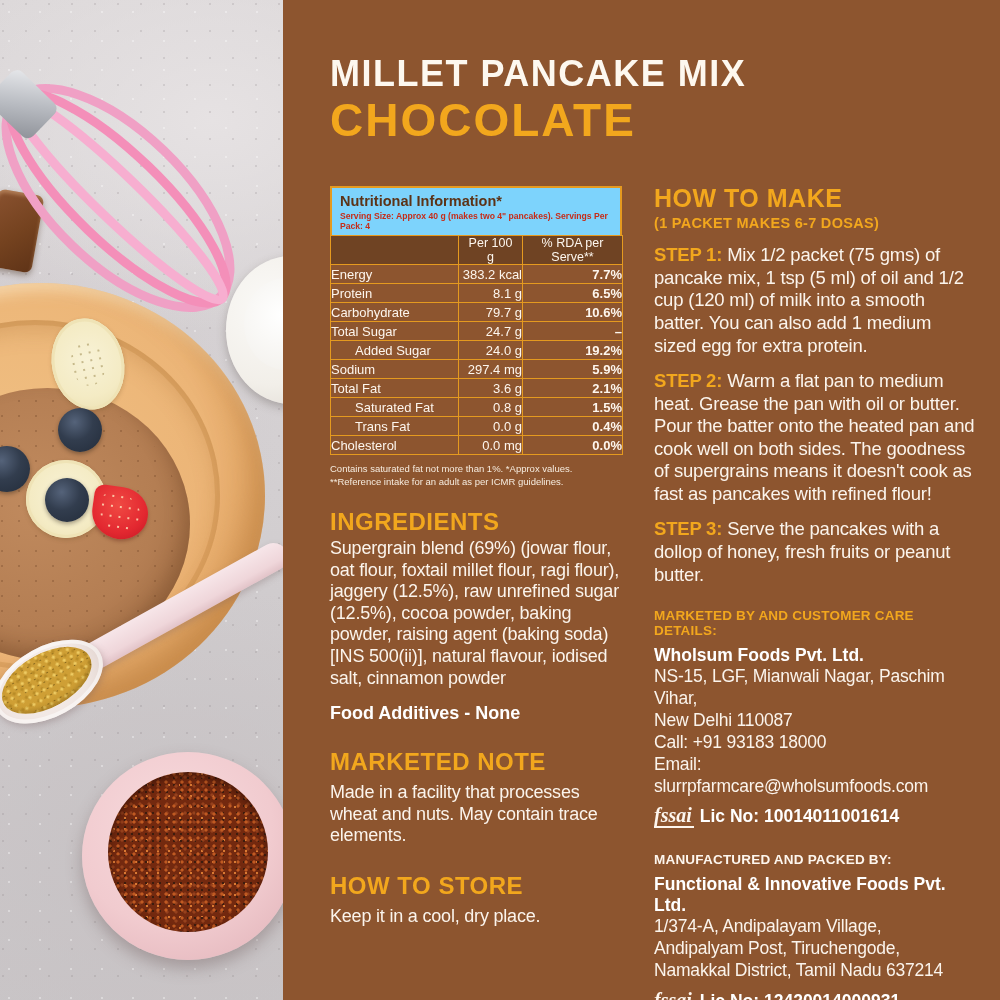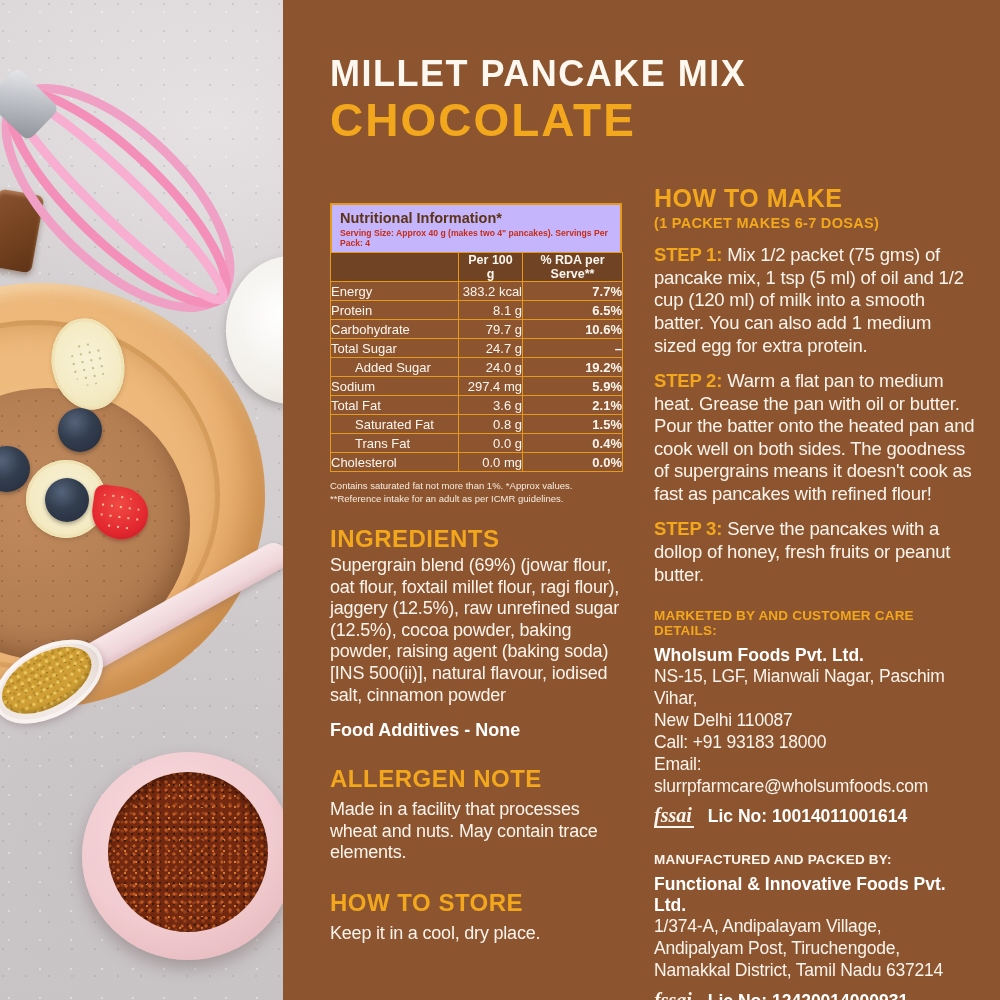--- a/index.html
+++ b/index.html
@@ -93,26 +93,26 @@
     box-shadow:inset 0 4px 10px rgba(40,12,5,.6);}
   
   .panel{position:absolute;left:283px;top:0;width:717px;height:1000px;background:#8d552f;}
   .title-block{padding:56px 0 0 47px;}
   .t1{color:#fdf8ef;font-size:36px;font-weight:bold;letter-spacing:1.5px;line-height:1.0;}
   .t2{color:#f2a71d;font-size:46px;font-weight:bold;letter-spacing:2px;line-height:1.05;margin-top:4px;}
   .content{display:flex;gap:32px;padding:42px 24px 0 47px;}
   .col-left{width:292px;flex:none;}
   .col-right{flex:1;min-width:0;}
   
-  .nt-band{background:#c4b5fd;border:2px solid #e59a1f;border-bottom:none;padding:5px 12px 4px 8px;margin-top:17px;}
+  .nt-band{background:#7dd3fc;border:2px solid #e59a1f;border-bottom:none;padding:5px 12px 4px 8px;}
   .nt-title{color:#5c3317;font-weight:bold;font-size:14.5px;}
   .nt-serving{color:#c62c18;font-weight:bold;font-size:8.6px;margin-top:2px;}
   table.nt{border-collapse:collapse;width:292px;table-layout:fixed;}
   table.nt, table.nt td, table.nt th{border:1.5px solid #e59a1f;}
-  table.nt th{background:#6f4323;color:#fdf6ee;font-size:12.5px;font-weight:bold;height:20px;padding:0 6px;}
+  table.nt th{background:#6f4323;color:#fdf6ee;font-size:12.5px;font-weight:normal;height:20px;padding:0 6px;}
   table.nt th.empty{background:#6f4323;}
   table.nt td{height:18px;color:#fdf6ee;font-size:13px;padding:0;}
   td.lbl{padding-left:8px;}
   td.lbl.indent{padding-left:24px;}
   td.v100{text-align:right;padding-right:10px;font-weight:normal;}
   td.vrda{text-align:right;padding-right:16px;font-weight:bold;}
   .nt-foot{color:#f6ecdf;font-size:9.5px;line-height:1.3;margin-top:8px;width:292px;}
   
   .sec-h{color:#f2a71d;font-weight:bold;font-size:24px;letter-spacing:.5px;line-height:1;}
   .body-txt{color:#fbf4ec;font-size:18px;line-height:1.2;letter-spacing:-.2px;}
@@ -125,21 +125,21 @@
   .sto-b{margin-top:8px;}
   
   .htm-h{font-size:25px;}
   .htm-sub{color:#f2a71d;font-weight:bold;font-size:14.5px;margin-top:4px;letter-spacing:.3px;}
   .step{margin-top:13px;color:#fbf4ec;font-size:18.5px;line-height:1.22;letter-spacing:-.2px;}
   .step-label{color:#f2a71d;font-weight:bold;}
   .mk-h{color:#f2a71d;font-weight:bold;font-size:13.5px;margin-top:22px;letter-spacing:.2px;}
   .mf-h{color:#fdf6ee;font-weight:bold;font-size:13.5px;margin-top:24px;letter-spacing:.2px;}
   .company{color:#ffffff;font-weight:bold;font-size:17.5px;margin-top:7px;}
   .addr{color:#fbf4ec;font-size:17.5px;line-height:1.25;letter-spacing:-.2px;}
-  .fssai-row{display:flex;align-items:center;gap:14px;margin-top:8px;}
+  .fssai-row{display:flex;align-items:center;gap:6px;margin-top:8px;}
   .fssai{font-family:"Liberation Serif",serif;font-style:italic;font-weight:bold;color:#fdf6ee;
     font-size:20px;border-bottom:2px solid #fdf6ee;padding:0 2px 1px 0;line-height:1;}
   .lic{color:#ffffff;font-weight:bold;font-size:17.5px;}
 </style>
 </head>
 <body>
 
 <div class="photo">
   <div class="speckle"></div>
   <div class="plate-shadow"></div>
@@ -263,21 +263,21 @@
           <td class="vrda">0.0%</td>
         </tr>
       </tbody>
         </table>
       <div class="nt-foot">Contains saturated fat not more than 1%. *Approx values. **Reference intake for an adult as per ICMR guidelines.</div>
 
       <div class="sec-h ing-h">INGREDIENTS</div>
       <div class="body-txt ing-b">Supergrain blend (69%) (jowar flour, oat flour, foxtail millet flour, ragi flour), jaggery (12.5%), raw unrefined sugar (12.5%), cocoa powder, baking powder, raising agent (baking soda) [INS 500(ii)], natural flavour, iodised salt, cinnamon powder</div>
       <div class="additives">Food Additives - None</div>
 
-      <div class="sec-h all-h">ALLERGEN NOTE</div>
+      <div class="sec-h all-h">MARKETED NOTE</div>
       <div class="body-txt all-b">Made in a facility that processes wheat and nuts. May contain trace elements.</div>
 
       <div class="sec-h sto-h">HOW TO STORE</div>
       <div class="body-txt sto-b">Keep it in a cool, dry place.</div>
     </div>
 
     <div class="col-right">
       <div class="sec-h htm-h">HOW TO MAKE</div>
       <div class="htm-sub">(1 PACKET MAKES 6-7 DOSAS)</div>
 

